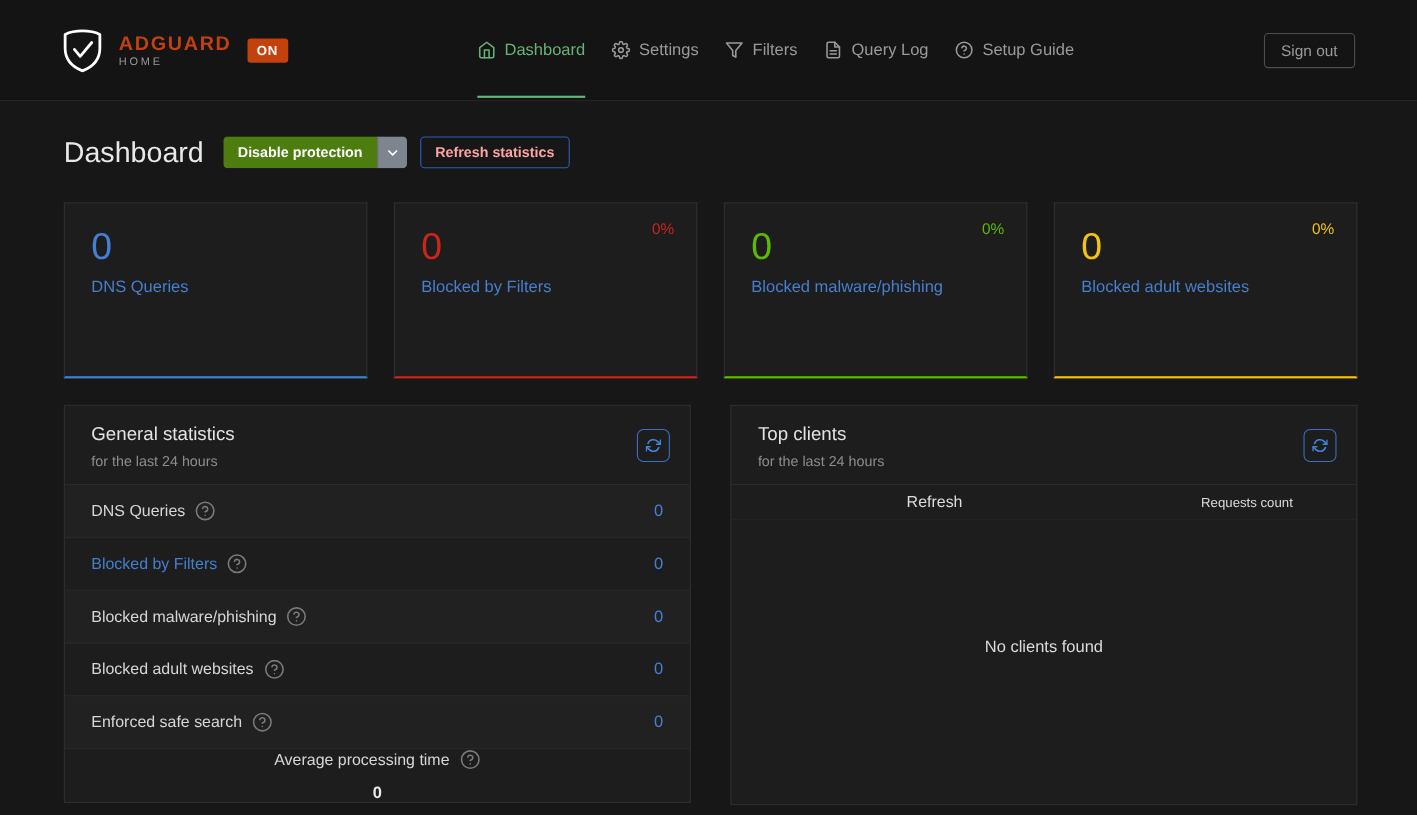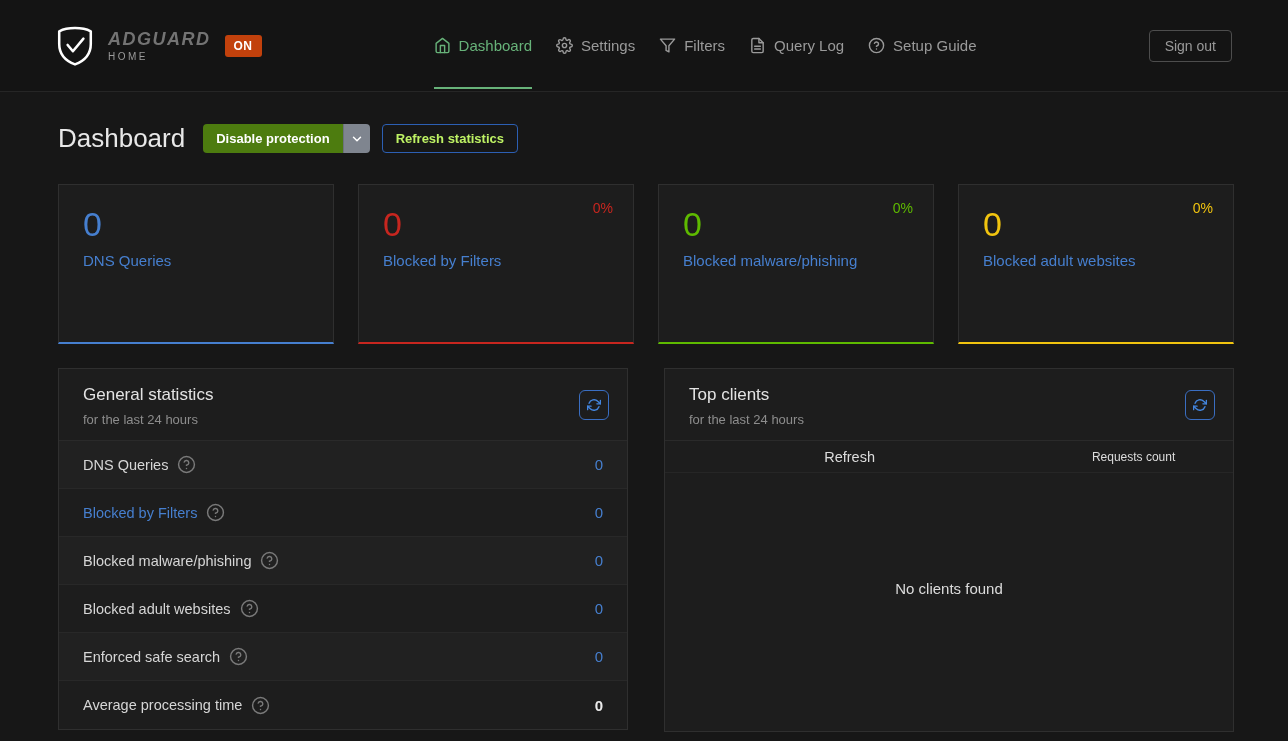--- a/index.html
+++ b/index.html
@@ -16,21 +16,21 @@
     height:92px;
     background:#141414;
     border-bottom:1px solid #262626;
     display:flex;
     align-items:center;
     padding:0 56px;
   }
   .logo { display:flex; align-items:center; cursor:pointer; }
   .logo-shield { width:38px; height:40px; color:#ffffff; }
   .logo-text { margin-left:14px; line-height:1; }
-  .logo-brand { font-size:18px; font-weight:bold; letter-spacing:1.5px; color:#737373;font-style:italic; }
+  .logo-brand { font-size:18px; font-weight:bold; letter-spacing:1.5px; color:#c2410c; }
   .logo-sub { font-size:10px; letter-spacing:2.5px; color:#9a9a9a; margin-top:4px; }
   .on-badge {
     margin-left:14px;
     background:#c2410c;
     color:#fff;
     font-size:12px;
     font-weight:bold;
     padding:4px 9px;
     border-radius:3px;
     letter-spacing:0.5px;
@@ -100,21 +100,21 @@
     justify-content:center;
     color:#ffffff;
     cursor:pointer;
   }
   .split-caret svg { width:14px; height:14px; }
   .refresh-stats-btn {
     margin-left:12px;
     background:transparent;
     border:1px solid #2c5fb3;
     border-radius:4px;
-    color:#bef264;
+    color:#fca5a5;
     font-family:inherit;
     font-size:13px;
     font-weight:bold;
     padding:0 13px;
     height:29px;
     cursor:pointer;
   }
 
   
   .cards-row {
@@ -183,21 +183,21 @@
 
   .stats-row {
     height:48px;
     display:flex;
     align-items:center;
     justify-content:space-between;
     padding:0 24px;
     border-bottom:1px solid #282828;
   }
   .stats-row:nth-child(odd) { background:rgba(255,255,255,0.02); }
-  .stats-row:last-child { border-bottom:none; }
+  .stats-row:last-child { border-bottom:none;flex-direction:column; }
   .row-left { display:flex; align-items:center; gap:9px; }
   .row-label { font-size:14.5px; color:#d6d6d6; }
   .row-label.link { color:#467fcf; cursor:pointer; }
   .help-icon { width:19px; height:19px; color:#7a7a7a; cursor:pointer; display:flex; }
   .help-icon svg { width:19px; height:19px; }
   .row-value { font-size:15px; color:#467fcf; }
   .row-value.white { color:#eaeaea; font-weight:bold; }
 
   
   .top-clients { height:364px; display:flex; flex-direction:column; }

